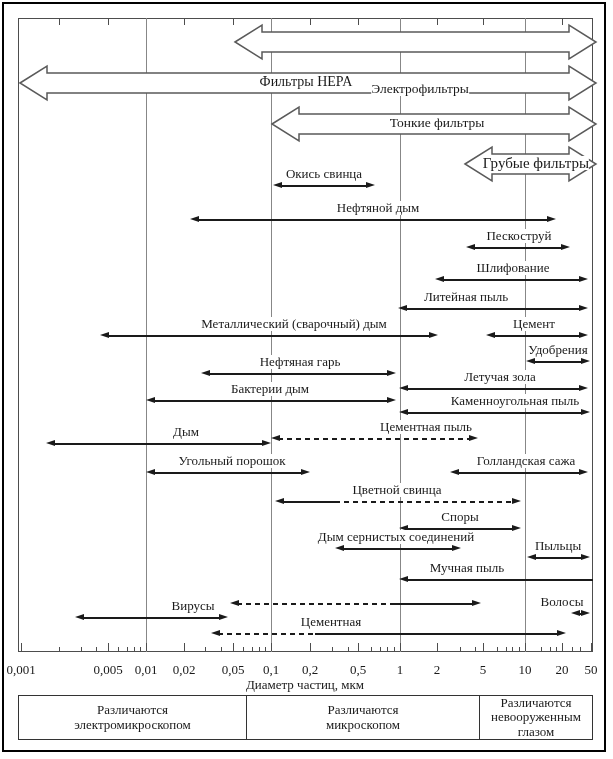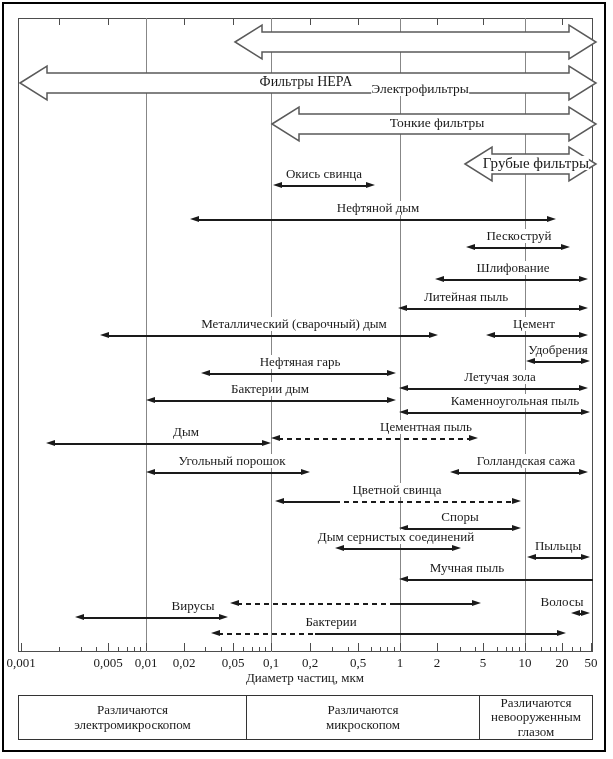--- a/index.html
+++ b/index.html
@@ -2,21 +2,21 @@
 <html><head>
 <meta charset="utf-8">
 <style>
   html,body{margin:0;padding:0;background:#e8e8e8;}
   #stage{position:relative;width:613px;height:759px;background:#ffffff;overflow:hidden;
          font-family:"Liberation Serif", serif;color:#1a1a1a;}
   .abs{position:absolute;}
   .lbl{position:absolute;transform:translateX(-50%);white-space:nowrap;background:#ffffff;
        font-size:13px;line-height:14px;height:14px;text-align:center;}
   .ticklbl{position:absolute;transform:translateX(-50%);white-space:nowrap;
-       font-size:13px;line-height:14px;}
+       font-size:13px;line-height:14px;margin-top:7px;}
   .cell{position:absolute;display:flex;align-items:center;justify-content:center;
        text-align:center;font-size:13px;line-height:14.5px;}
 </style>
 </head>
 <body>
 
 <div id="stage">
   <div class="ticklbl" id="axis-title" style="left: 305px; top: 671px; transform: translateX(-50%);">Диаметр частиц, мкм</div>
 <div class="abs" style="left: 2px; top: 2px; width: 604px; height: 750px; border: 2.5px solid rgb(0, 0, 0); box-sizing: border-box;"></div>
     <div class="abs" style="left: 18px; top: 18px; width: 575px; height: 634px; border: 1.5px solid rgb(77, 77, 77); box-sizing: border-box;"></div>
@@ -244,21 +244,21 @@
       <div style="position: absolute; left: 0px; top: 1px; width: 0px; height: 0px; border-top: 3.5px solid transparent; border-bottom: 3.5px solid transparent; border-right: 9px solid rgb(26, 26, 26);"></div>
       <div style="position: absolute; right: 0px; top: 1px; width: 0px; height: 0px; border-top: 3.5px solid transparent; border-bottom: 3.5px solid transparent; border-left: 9px solid rgb(26, 26, 26);"></div>
     </div>
     <div class="lbl" style="left: 151px; top: 599px; margin-left: 42px;">Вирусы</div>
     <div class="abs" style="left: 211px; top: 629px; width: 355px; height: 10px;">
       <div style="position: absolute; left: 7px; top: 4px; width: 97px; height: 1.5px; background: repeating-linear-gradient(90deg, rgb(26, 26, 26) 0px, rgb(26, 26, 26) 5px, transparent 5px, transparent 9px);"></div>
       <div style="position: absolute; left: 104px; top: 4px; width: 244px; height: 1.5px; background: rgb(26, 26, 26);"></div>
       <div style="position: absolute; left: 0px; top: 1px; width: 0px; height: 0px; border-top: 3.5px solid transparent; border-bottom: 3.5px solid transparent; border-right: 9px solid rgb(26, 26, 26);"></div>
       <div style="position: absolute; right: 0px; top: 1px; width: 0px; height: 0px; border-top: 3.5px solid transparent; border-bottom: 3.5px solid transparent; border-left: 9px solid rgb(26, 26, 26);"></div>
     </div>
-    <div class="lbl" style="left: 331px; top: 615px;">Бактерии</div>
+    <div class="lbl" style="left: 331px; top: 615px;">Цементная</div>
     <div class="cell" style="left: 18px; top: 695px; width: 229px; height: 45px; border: 1.3px solid rgb(51, 51, 51); box-sizing: border-box;">
       <div>Различаются<br>электромикроскопом</div>
     </div>
     <div class="cell" style="left: 247px; top: 695px; width: 233px; height: 45px; border-top: 1.3px solid rgb(51, 51, 51); border-right: 1.3px solid rgb(51, 51, 51); border-bottom: 1.3px solid rgb(51, 51, 51); border-image: initial; box-sizing: border-box; border-left: none;">
       <div>Различаются<br>микроскопом</div>
     </div>
     <div class="cell" style="left: 480px; top: 695px; width: 113px; height: 45px; border-top: 1.3px solid rgb(51, 51, 51); border-right: 1.3px solid rgb(51, 51, 51); border-bottom: 1.3px solid rgb(51, 51, 51); border-image: initial; box-sizing: border-box; border-left: none;">
       <div>Различаются<br>невооруженным<br>глазом</div>
     </div>
   </div>

